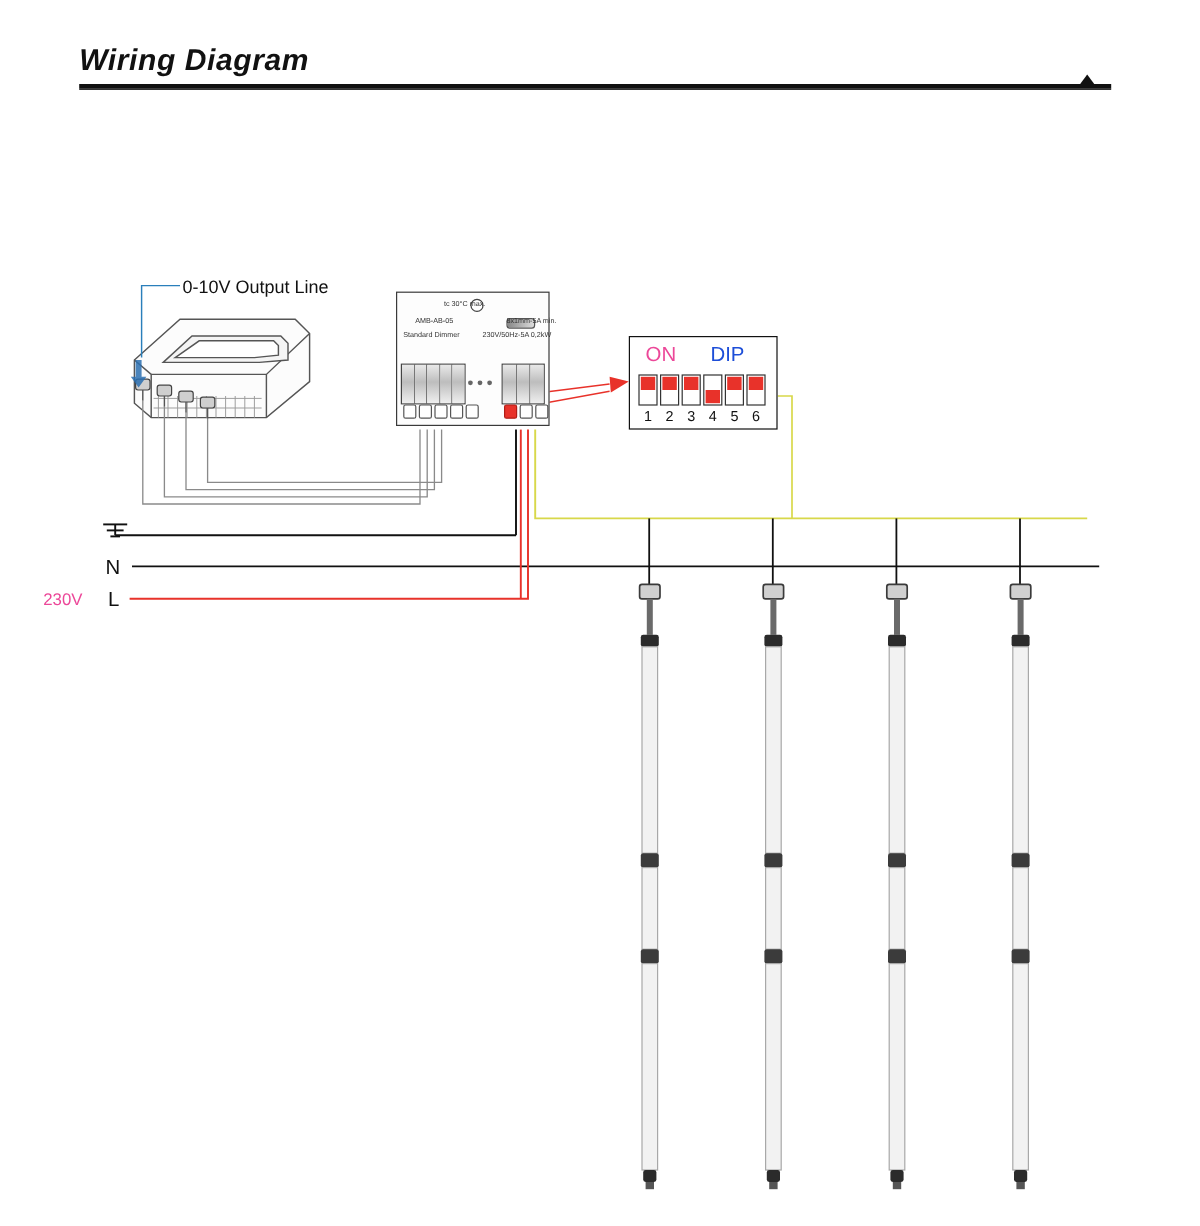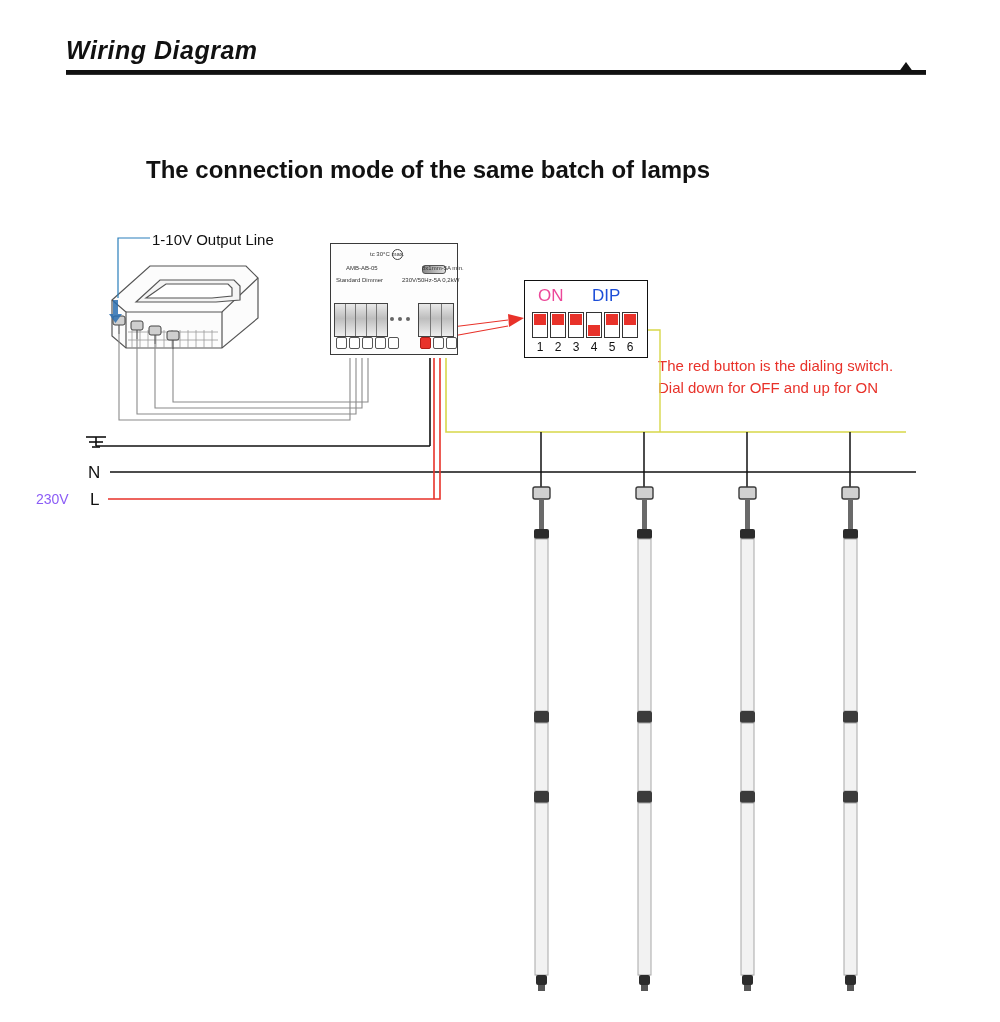--- a/index.html
+++ b/index.html
@@ -73,21 +73,21 @@
     position: absolute;
     font-size: 15px;
     color: #111111;
     white-space: nowrap;
   }
   .label-0_10v { left: 152px; top: 231px; }
   .label-n { left: 88px; top: 463px; font-size: 17px; }
   .label-l { left: 90px; top: 490px; font-size: 17px; }
   .label-230v {
     left: 36px; top: 491px;
-    font-size: 14px; color: #8b5cf6;
+    font-size: 14px; color: #ec4899;
   }
   .note-red {
     position: absolute;
     left: 658px;
     top: 355px;
     font-size: 15px;
     color: #e8322a;
     line-height: 22px;
     white-space: nowrap;
   }
@@ -251,31 +251,26 @@
 </head>
 <body>
 
 <div class="page">
 
   <div class="header-title">Wiring Diagram</div>
   <div class="header-rule"></div>
   <div class="header-rule-thin"></div>
   <div class="header-arrow"></div>
 
-  <div class="subtitle">The connection mode of the same batch of lamps</div>
-
-  <div class="label label-0_10v">1-10V Output Line</div>
+
+  <div class="label label-0_10v">0-10V Output Line</div>
   <div class="label label-n">N</div>
   <div class="label label-l">L</div>
   <div class="label label-230v">230V</div>
 
-  <div class="note-red">
-    <div>The red button is the dialing switch.</div>
-    <div>Dial down for OFF and up for ON</div>
-  </div>
 
   <svg class="wires" viewBox="0 0 1000 1022">
 
     <g stroke="#555" fill="none" stroke-width="1.2">
       <path d="M112 300 L150 266 L246 266 L258 278 L258 318 L222 348 L126 348 L112 336 Z" fill="#fcfcfc"></path>
       <path d="M126 348 L126 312 L112 300"></path>
       <path d="M126 312 L222 312 L258 278"></path>
       <path d="M222 312 L222 348"></path>
       <path d="M136 302 L160 280 L234 280 L240 286 L240 300 L216 302 Z" fill="#f4f4f4"></path>
       <path d="M146 298 L166 284 L228 284 L232 288 L232 296 L212 298 Z" fill="#ffffff"></path>

